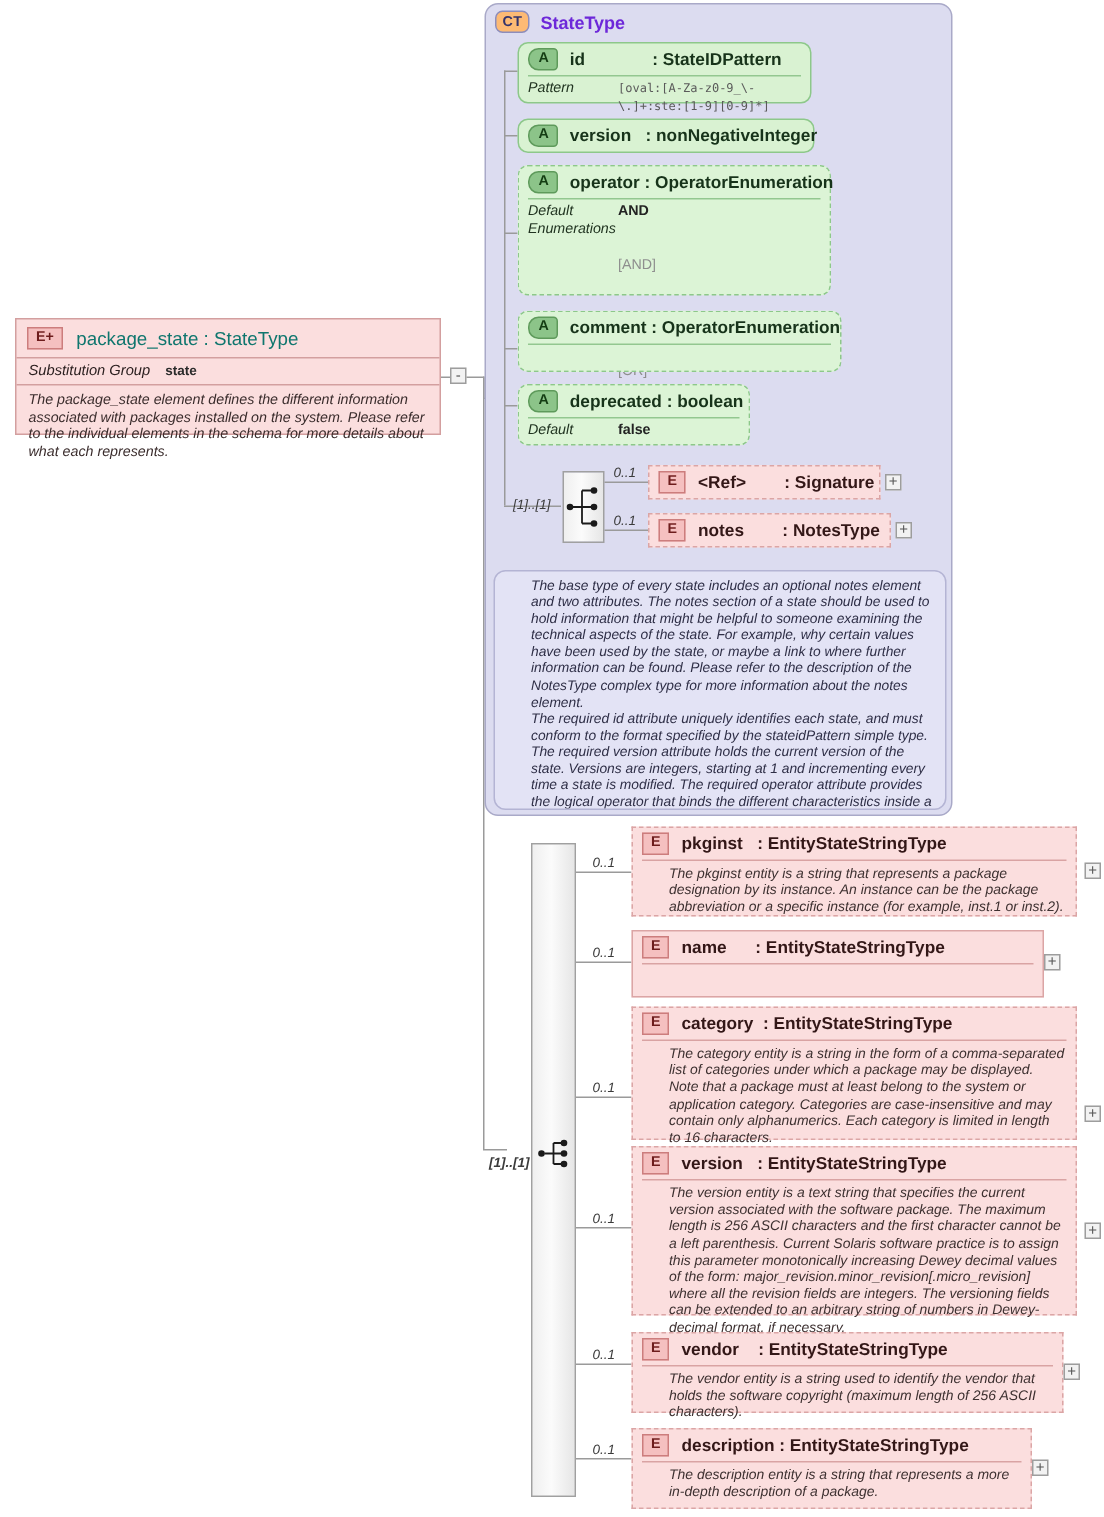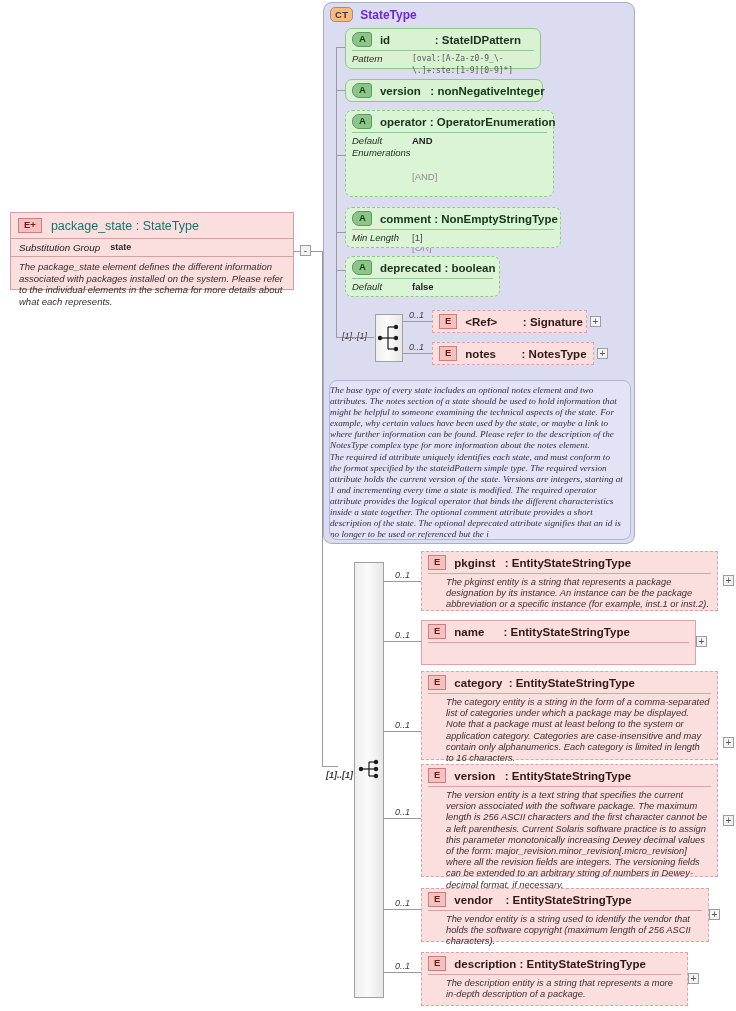--- a/index.html
+++ b/index.html
@@ -202,23 +202,22 @@
   .ct-doc {
     position: absolute;
     background: #e3e3f5;
     border: 1px solid #b4b4d4;
     border-radius: 8px;
     box-sizing: border-box;
     font-style: italic;
     font-size: 9.2px;
     line-height: 11.1px;
     color: #2e2e46;
-    padding: 4px 7px 4px 0;
+    padding: 4px 7px 4px 24px;
     overflow: hidden;
-    font-family: Liberation Serif, serif;
   }
   .ct-doc p { margin: 0; }
 
   
   .compositor {
     position: absolute;
     background: linear-gradient(to right, #efefef 0%, #fbfbfb 45%, #e6e6e6 100%);
     border: 1px solid #a0a0a0;
     box-sizing: border-box;
   }
@@ -314,27 +313,23 @@
       <span class="enum-item">[ONE]</span>
       <span class="enum-item">[OR]</span>
       <span class="enum-item">[XOR]</span>
     </div>
   </div>
 </div>
 
 <div class="attr-box dashed" style="left:345px; top:207px; width:216px; height:41px;">
   <div class="attr-head">
     <span class="a-badge">A</span>
-    <span class="attr-name">comment : NonEmptyStringType</span>
+    <span class="attr-name">comment : OperatorEnumeration</span>
   </div>
   <div class="attr-sep"></div>
-  <div class="facet-row">
-    <span class="facet-label">Min Length</span>
-    <span class="facet-value">[1]</span>
-  </div>
 </div>
 
 <div class="attr-box dashed" style="left:345px; top:256px; width:155px; height:41px;">
   <div class="attr-head">
     <span class="a-badge">A</span>
     <span class="attr-name">deprecated : boolean</span>
   </div>
   <div class="attr-sep"></div>
   <div class="facet-row">
     <span class="facet-label">Default</span>

